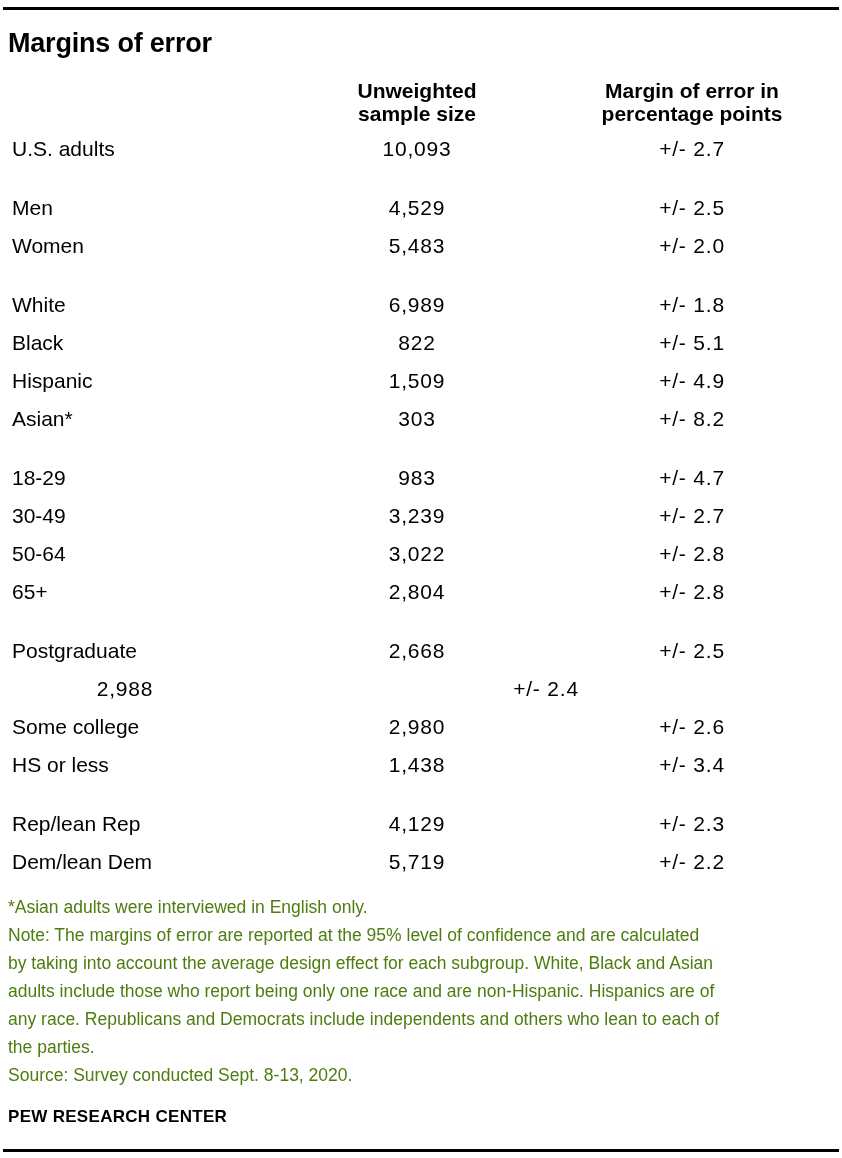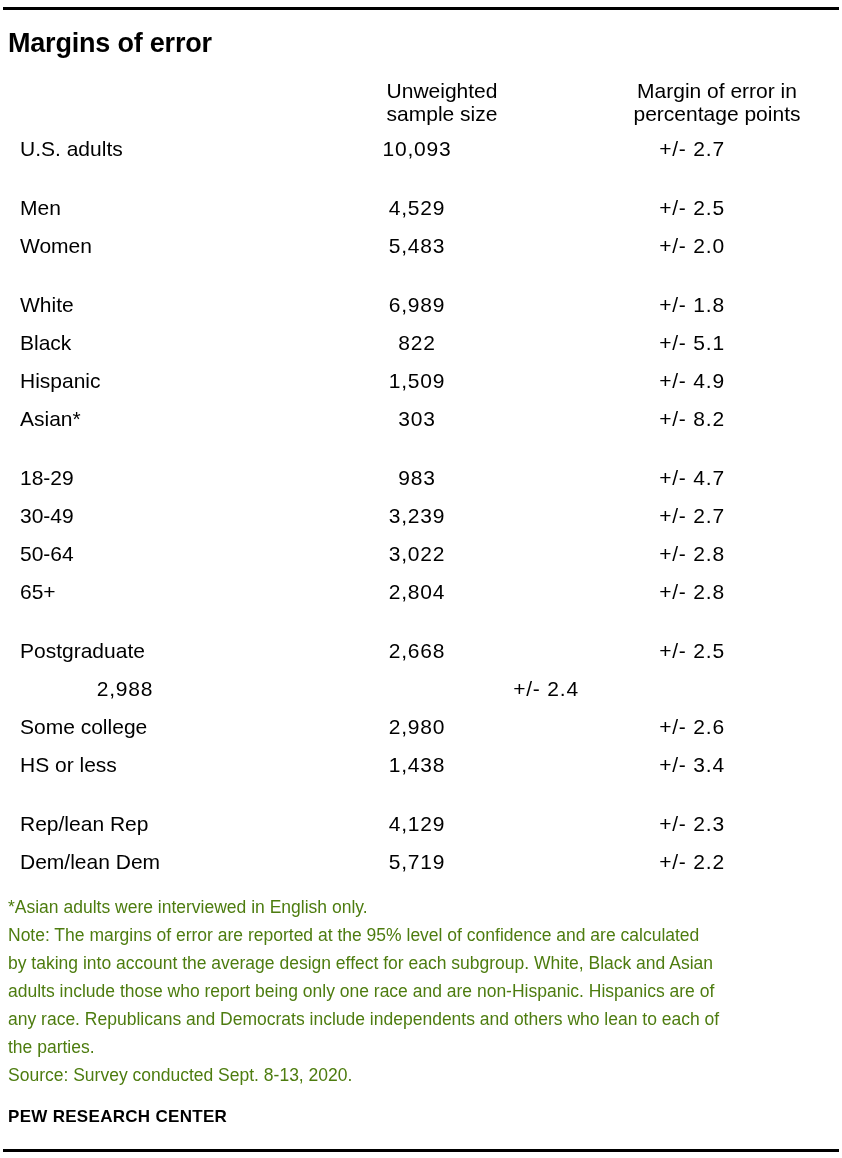--- a/index.html
+++ b/index.html
@@ -14,23 +14,23 @@
   .rule { height: 3px; background: #000000; }
   .rule.top { margin: 7px 3px 0 3px; }
   .rule.bottom { position: absolute; top: 1149px; left: 3px; right: 3px; }
   .title {
     margin: 20px 0 0 8px;
     font-size: 27px; font-weight: 700; line-height: 1;
     letter-spacing: -0.2px;
   }
   .thead {
     display: flex; margin-top: 22px;
-    font-size: 21px; font-weight: 400; line-height: 23px; gap: 25px;
+    font-size: 21px; font-weight: 700; line-height: 23px;
   }
-  .c1 { width: 292px; text-align: left; padding-left: 20px; box-sizing: border-box; }
+  .c1 { width: 292px; text-align: left; padding-left: 12px; box-sizing: border-box; }
   .c2 { width: 250px; text-align: center; }
   .c3 { flex: 1; text-align: center; }
   .hline { display: block; }
   .tbody { margin-top: 5px; }
   .group + .group { margin-top: 21px; }
   .row {
     display: flex; align-items: center;
     height: 38px; font-size: 21px;
   }
   .num { letter-spacing: 0.8px; }

